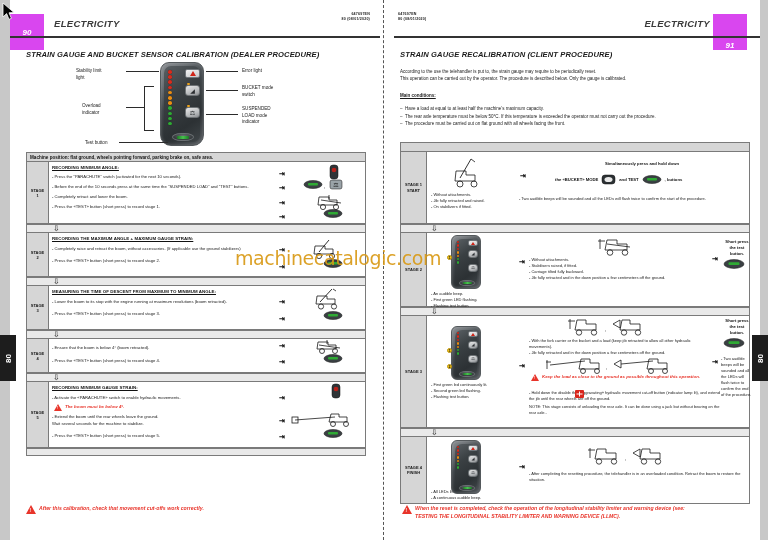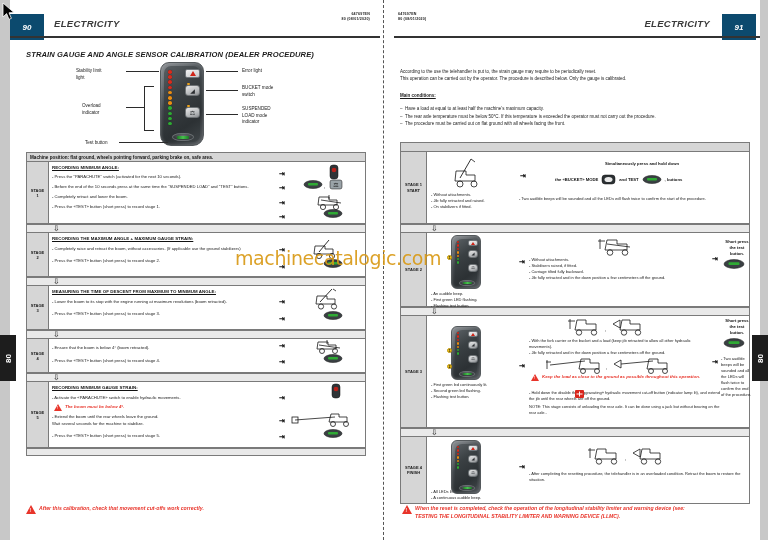--- a/index.html
+++ b/index.html
@@ -16,22 +16,22 @@
   .page.left  { border-right:0; }
   .page.right { }
 
   
   .gutter-left { position:absolute; left:0; top:0; width:10px; height:540px; background:#c8c8c8; }
   .gutter-right{ position:absolute; right:0; top:0; width:8px;  height:540px; background:#c8c8c8; }
   .spine { position:absolute; left:383px; top:0; width:2px; height:540px;
            border-left:1px dashed #555; }
   .hdr-rule { position:absolute; height:2px; background:#333; top:36px; }
   .pagetab {
-    position:absolute; top:14px; width:34px; height:26px;
-    background:#0c4a6e; color:#fff; font-style:italic; font-weight:bold;
+    position:absolute; top:14px; width:34px; height:36px;
+    background:#d946ef; color:#fff; font-style:italic; font-weight:bold;
     font-size:8px; display:flex; align-items:center; justify-content:center;
   }
   .hdr-title {
     position:absolute; top:18px; font-style:italic; font-weight:bold;
     font-size:9.5px; color:#3a3a3a; letter-spacing:.3px;
   }
   .doccode {
     position:absolute; top:12px; font-size:3.6px; font-weight:bold;
     color:#222; line-height:1.5; letter-spacing:.2px;
   }
@@ -198,21 +198,21 @@
     <div class="pagetab" style="left:10px;">
       <span>90</span>
     </div>
     <div class="hdr-title" style="left:54px;">ELECTRICITY</div>
     <div class="doccode" style="right:14px; text-align:right;">
       <div>647697EN</div>
       <div>80 (08/01/2020)</div>
     </div>
     <div class="hdr-rule" style="left:10px; right:4px;"></div>
 
-    <div class="sec-title" style="left:26px; top:50px;">STRAIN GAUGE AND ANGLE SENSOR CALIBRATION (DEALER PROCEDURE)</div>
+    <div class="sec-title" style="left:26px; top:50px;">STRAIN GAUGE AND BUCKET SENSOR CALIBRATION (DEALER PROCEDURE)</div>
 
     <div class="thumb" style="left:0px; top:335px;">
       <span>80</span>
     </div>
 
     <div class="device-wrap" style="left:0; top:0; width:384px; height:150px;">
 
       <div class="device" style="left:160px; top:62px;">
         <div class="dev-face"></div>
 
@@ -503,25 +503,26 @@
   </div>
 
   <div class="page right">
     <div class="gutter-right"></div>
 
     <div class="doccode" style="left:14px;">
       <div>647697EN</div>
       <div>80 (08/01/2020)</div>
     </div>
     <div class="hdr-title" style="right:58px;">ELECTRICITY</div>
-    <div class="pagetab" style="right:12px;">
+    <div class="pagetab" style="right:21px;align-items:flex-end;">
       <span>91</span>
     </div>
     <div class="hdr-rule" style="left:10px; right:8px;"></div>
 
+    <div class="sec-title" style="left:16px; top:50px;">STRAIN GAUGE RECALIBRATION (CLIENT PROCEDURE)</div>
 
     <div class="thumb" style="right:0px; top:335px;">
       <span>80</span>
     </div>
 
     <div class="para" style="left:16px; top:68px; width:340px;">
       <div>According to the use the telehandler is put to, the strain gauge may require to be periodically reset.</div>
       <div>This operation can be carried out by the operator. The procedure is described below. Only the gauge is calibrated.</div>
     </div>
     <div class="para" style="left:16px; top:92px;">

